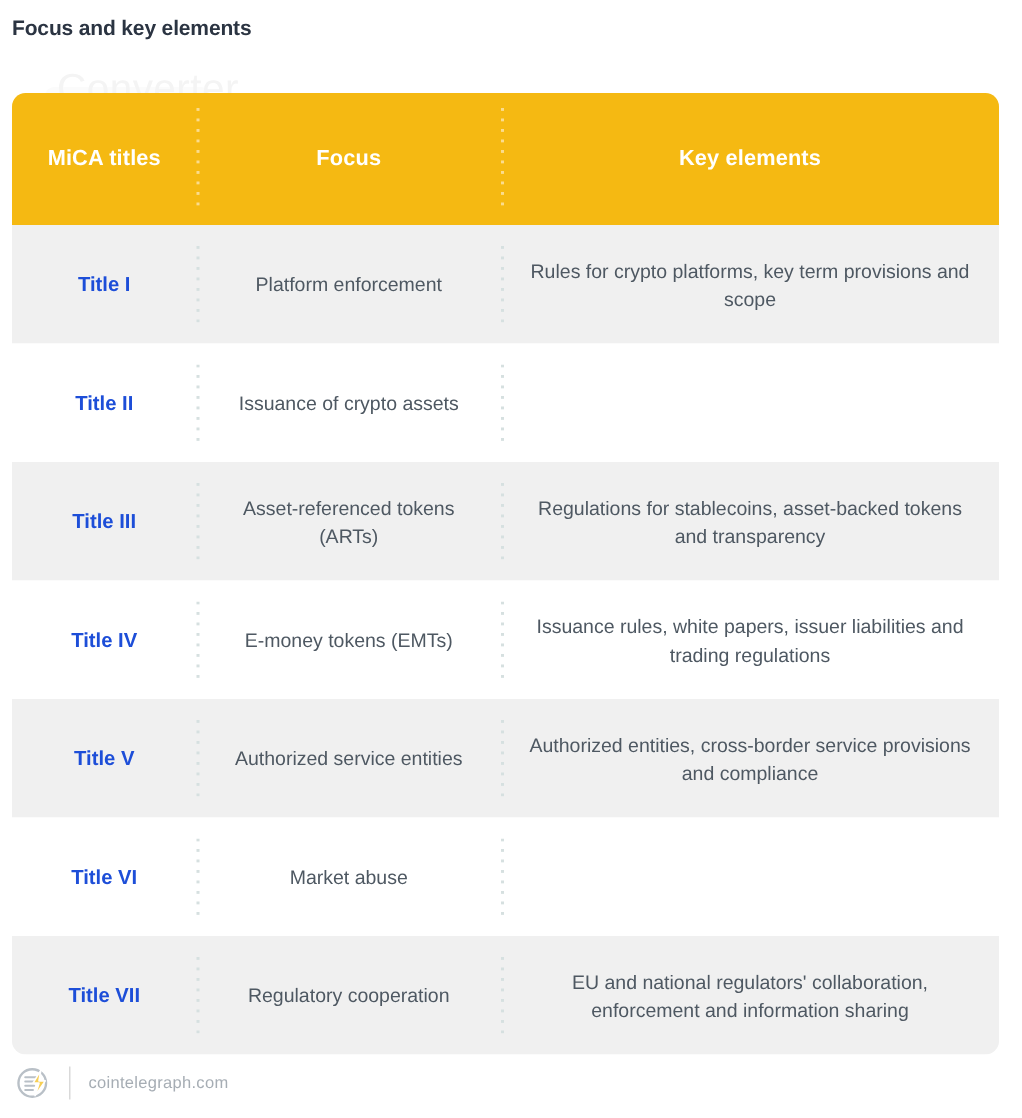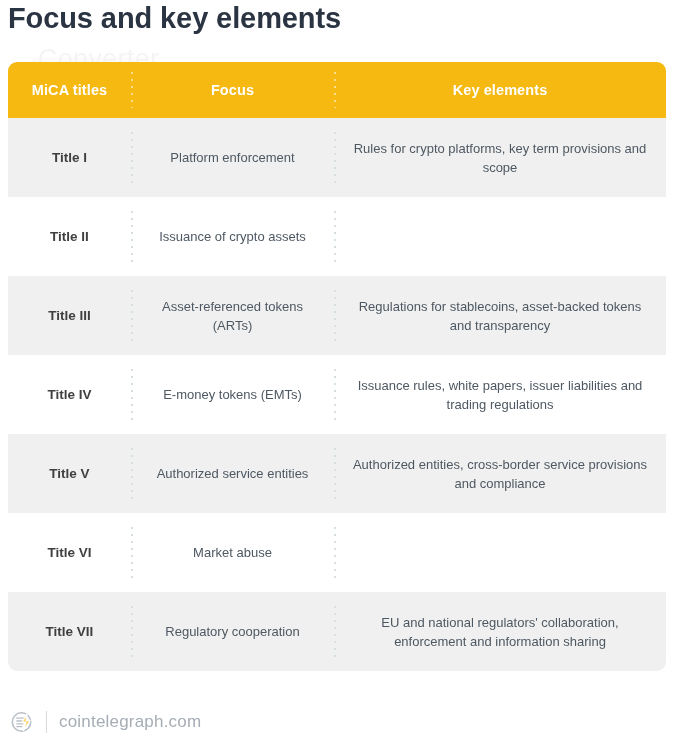--- a/index.html
+++ b/index.html
@@ -38,41 +38,41 @@
     height: 38px;
     background: #fbfbfb;
     border-radius: 6px;
   }
 
   
   .page-title {
     position: absolute;
     left: 8px;
     top: 3px;
-    font-size: 29px;
+    font-size: 14px;
     font-weight: bold;
     color: #2b3442;
     letter-spacing: -0.1px;
     line-height: 30px;
   }
 
   
   .table {
     position: absolute;
     left: 8px;
     top: 62px;
     width: 658px;
     border-radius: 9px;
     overflow: hidden;
   }
 
   .thead {
     display: flex;
     background: #f5b912;
-    height: 56px;
+    height: 88px;
     align-items: center;
     position: relative;
   }
 
   .th {
     font-size: 14.5px;
     font-weight: bold;
     color: #ffffff;
     text-align: center;
     letter-spacing: 0.1px;
@@ -93,21 +93,21 @@
 
   .cell {
     text-align: center;
     padding: 10px 14px;
     font-size: 13px;
     color: #4e5862;
     line-height: 19px;
   }
   .cell.title-cell {
     font-weight: bold;
-    color: #404040;
+    color: #1d4ed8;
     font-size: 13.5px;
   }
 
   
   .dotline {
     position: absolute;
     top: 14px;
     bottom: 14px;
     width: 2px;
     background-image: linear-gradient(to bottom,
@@ -136,21 +136,21 @@
     position: relative;
     flex: 0 0 26px;
   }
   .footer-divider {
     width: 1px;
     height: 22px;
     background: #d9d9d9;
     margin: 0 12px 0 10px;
   }
   .footer-text {
-    font-size: 17px;
+    font-size: 11px;
     color: #a6adb4;
     letter-spacing: 0.2px;
   }
 </style>
 </head>
 <body>
 
 <div class="page">
 
   <div class="ghost-box"></div>

